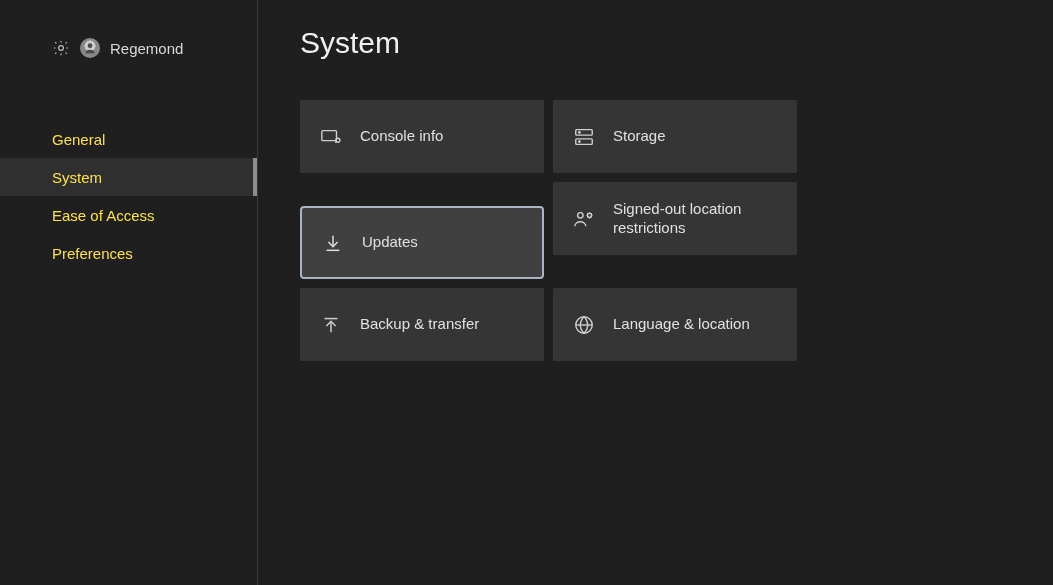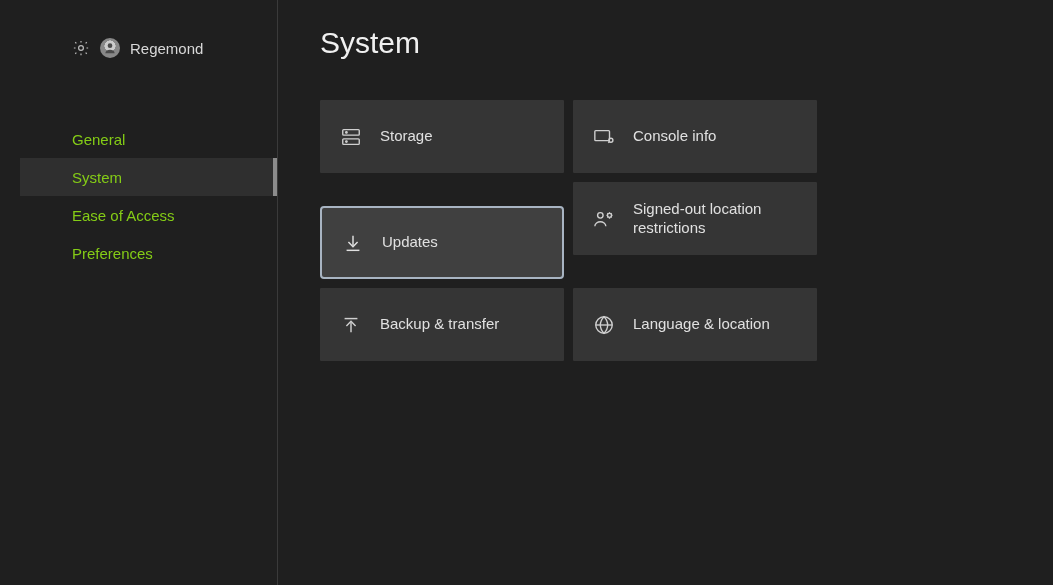--- a/index.html
+++ b/index.html
@@ -8,21 +8,20 @@
     height: 585px;
     background: #1f1f1f;
     font-family: "Segoe UI", Arial, sans-serif;
     color: #e5e5e5;
     overflow: hidden;
   }
   .app {
     display: flex;
     width: 100%;
     height: 100%;
-    padding-left: 20px;
   }
   .sidebar {
     width: 258px;
     height: 100%;
     border-right: 1px solid #3a3a3a;
     padding-top: 36px;
     position: relative;
   }
   .sidebar-header {
     display: flex;
@@ -48,21 +47,21 @@
   .nav {
     display:flex;
     flex-direction: column;
   }
   .nav-item {
     height: 38px;
     display:flex;
     align-items:center;
     padding-left: 52px;
     font-size: 15px;
-    color: #84cc16;
+    color: #fde047;
     cursor: pointer;
     position: relative;
   }
   .nav-item.active {
     background: #2f2f2f;
   }
   .nav-item.active::after {
     content:"";
     position:absolute;
     right:0; top:0;
@@ -154,40 +153,40 @@
   </aside>
 
   <main class="main">
     <h1 class="page-title">System</h1>
 
     <div class="tiles">
 
       <div class="tile">
         <span class="tile-icon">
           <svg width="22" height="22" viewBox="0 0 24 24" fill="none" stroke="#cfcfcf" stroke-width="1.5">
+            <rect x="2" y="5" width="16" height="11" rx="1"></rect>
+            <circle cx="19.5" cy="15.5" r="2.2"></circle>
+            <path d="M17.9 17.1l-1.2 1.2"></path>
+          </svg>
+        </span>
+        <span class="tile-label">Console info</span>
+      </div>
+
+      <div class="tile">
+        <span class="tile-icon">
+          <svg width="22" height="22" viewBox="0 0 24 24" fill="none" stroke="#cfcfcf" stroke-width="1.5">
             <rect x="3" y="4" width="18" height="6" rx="1"></rect>
             <rect x="3" y="14" width="18" height="6" rx="1"></rect>
             <circle cx="7" cy="7" r="0.8" fill="#cfcfcf"></circle>
             <circle cx="7" cy="17" r="0.8" fill="#cfcfcf"></circle>
           </svg>
         </span>
         <span class="tile-label">Storage</span>
       </div>
 
-      <div class="tile">
-        <span class="tile-icon">
-          <svg width="22" height="22" viewBox="0 0 24 24" fill="none" stroke="#cfcfcf" stroke-width="1.5">
-            <rect x="2" y="5" width="16" height="11" rx="1"></rect>
-            <circle cx="19.5" cy="15.5" r="2.2"></circle>
-            <path d="M17.9 17.1l-1.2 1.2"></path>
-          </svg>
-        </span>
-        <span class="tile-label">Console info</span>
-      </div>
-
       <div class="tile selected">
         <span class="tile-icon">
           <svg width="22" height="22" viewBox="0 0 24 24" fill="none" stroke="#e0e0e0" stroke-width="1.6">
             <path d="M12 4v11"></path>
             <path d="M7 11l5 5 5-5"></path>
             <path d="M5 20h14"></path>
           </svg>
         </span>
         <span class="tile-label">Updates</span>
       </div>

